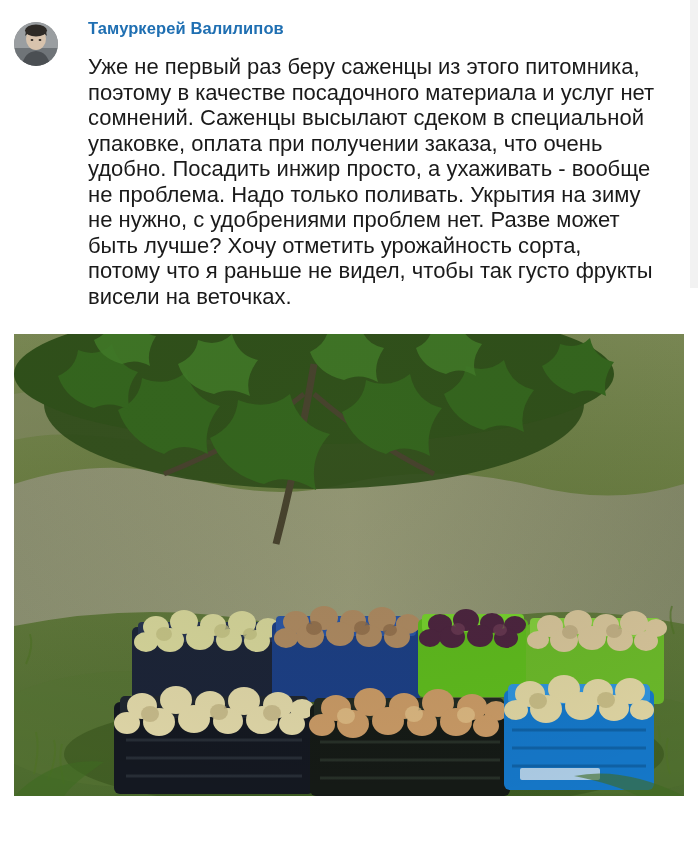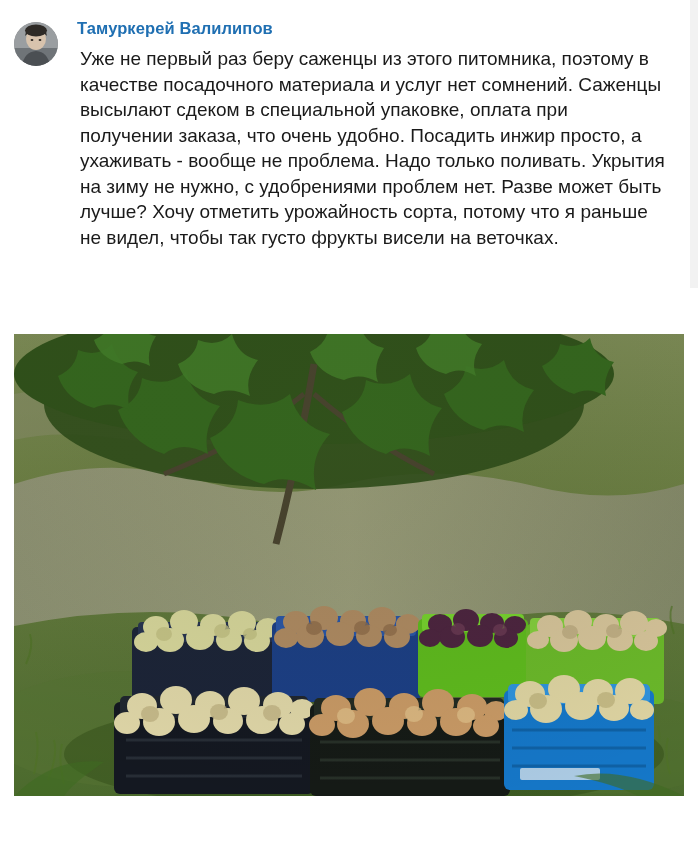--- a/index.html
+++ b/index.html
@@ -42,28 +42,28 @@
   .review-body {
     margin-left: 14px;
     flex: 1 1 auto;
     min-width: 0;
   }
   .author-name {
     color: #1f6fb2;
     font-weight: bold;
     font-size: 16.5px;
     line-height: 20px;
-    margin: 0 0 6px 5px;
+    margin: 0 0 6px 16px;
     letter-spacing: 0.1px;
   }
   .review-text {
     color: #1a1a1a;
-    font-size: 19px;
+    font-size: 22px;
     line-height: 25.5px;
-    margin: 8px;
+    margin: 16px;
     text-align: left;
     word-wrap: break-word;
   }
   .media-wrap {
     position: absolute;
     left: 14px;
     top: 334px;
     width: 670px;
     height: 462px;
     overflow: hidden;

